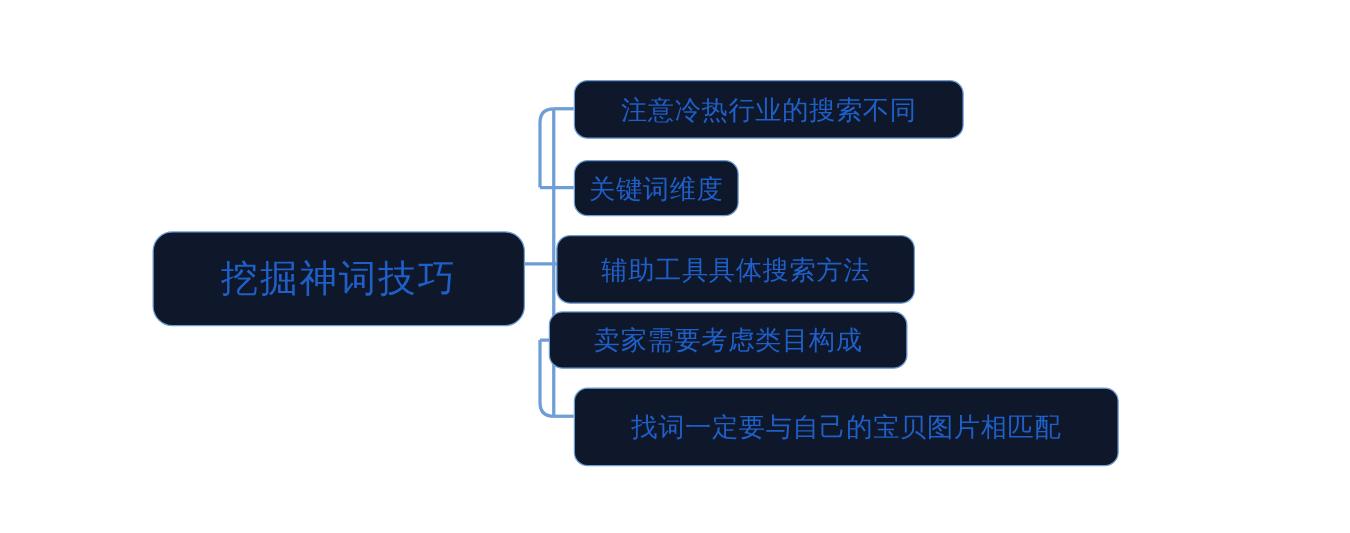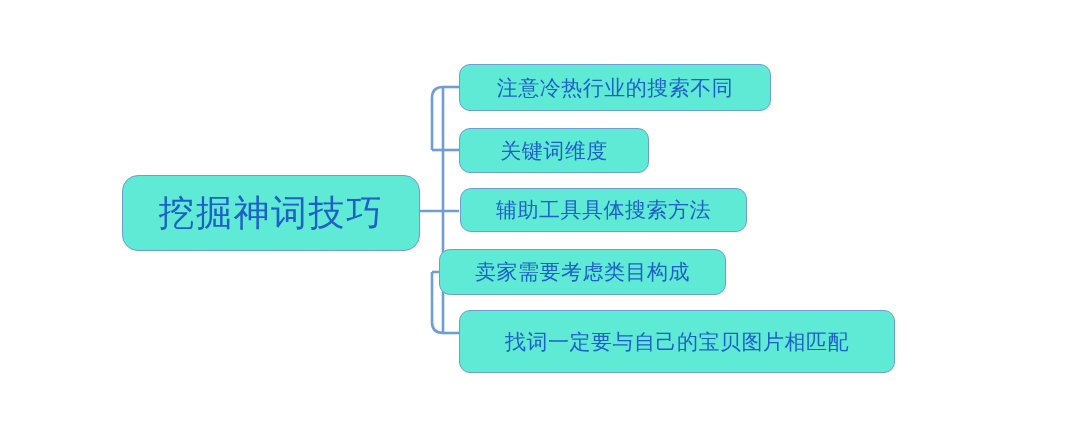--- a/index.html
+++ b/index.html
@@ -27,44 +27,44 @@
     top: 0;
     width: 1080px;
     height: 426px;
     pointer-events: none;
   }
   .node {
     position: absolute;
     box-sizing: border-box;
     border: 1.6px solid #6f9ed6;
     border-radius: 11px;
-    background: #5eead4;
+    background: #0f172a;
     display: flex;
     align-items: center;
     justify-content: center;
     color: #1f5fc8;
     white-space: nowrap;
     letter-spacing: 0.5px;
     font-family: Liberation Mono, monospace;
   }
   .node-root {
     left: 122px;
-    top: 175px;
+    top: 185px;
     width: 298px;
     height: 76px;
     border-radius: 16px;
-    font-size: 36px;
+    font-size: 30px;
     letter-spacing: 1.5px;
   }
   .node-child {
     font-size: 21px;
   }
   .child-1 { left: 459px; top: 64px;  width: 312px; height: 47px; }
-  .child-2 { left: 459px; top: 128px; width: 190px; height: 45px; }
-  .child-3 { left: 460px; top: 188px; width: 287px; height: 44px; text-align: right; }
+  .child-2 { left: 459px; top: 128px; width: 132px; height: 45px; }
+  .child-3 { left: 445px; top: 188px; width: 287px; height: 55px; text-align: right; }
   .child-4 { left: 439px; top: 249px; width: 287px; height: 46px; }
   .child-5 { left: 459px; top: 310px; width: 436px; height: 63px; }
 </style>
 </head>
 <body>
 
 <div id="mindmap-canvas">
 
   <svg class="connector-svg" viewBox="0 0 1080 426" xmlns="http://www.w3.org/2000/svg">
     <g fill="none" stroke="#6f9ed6" stroke-width="2.6" stroke-linecap="butt">

